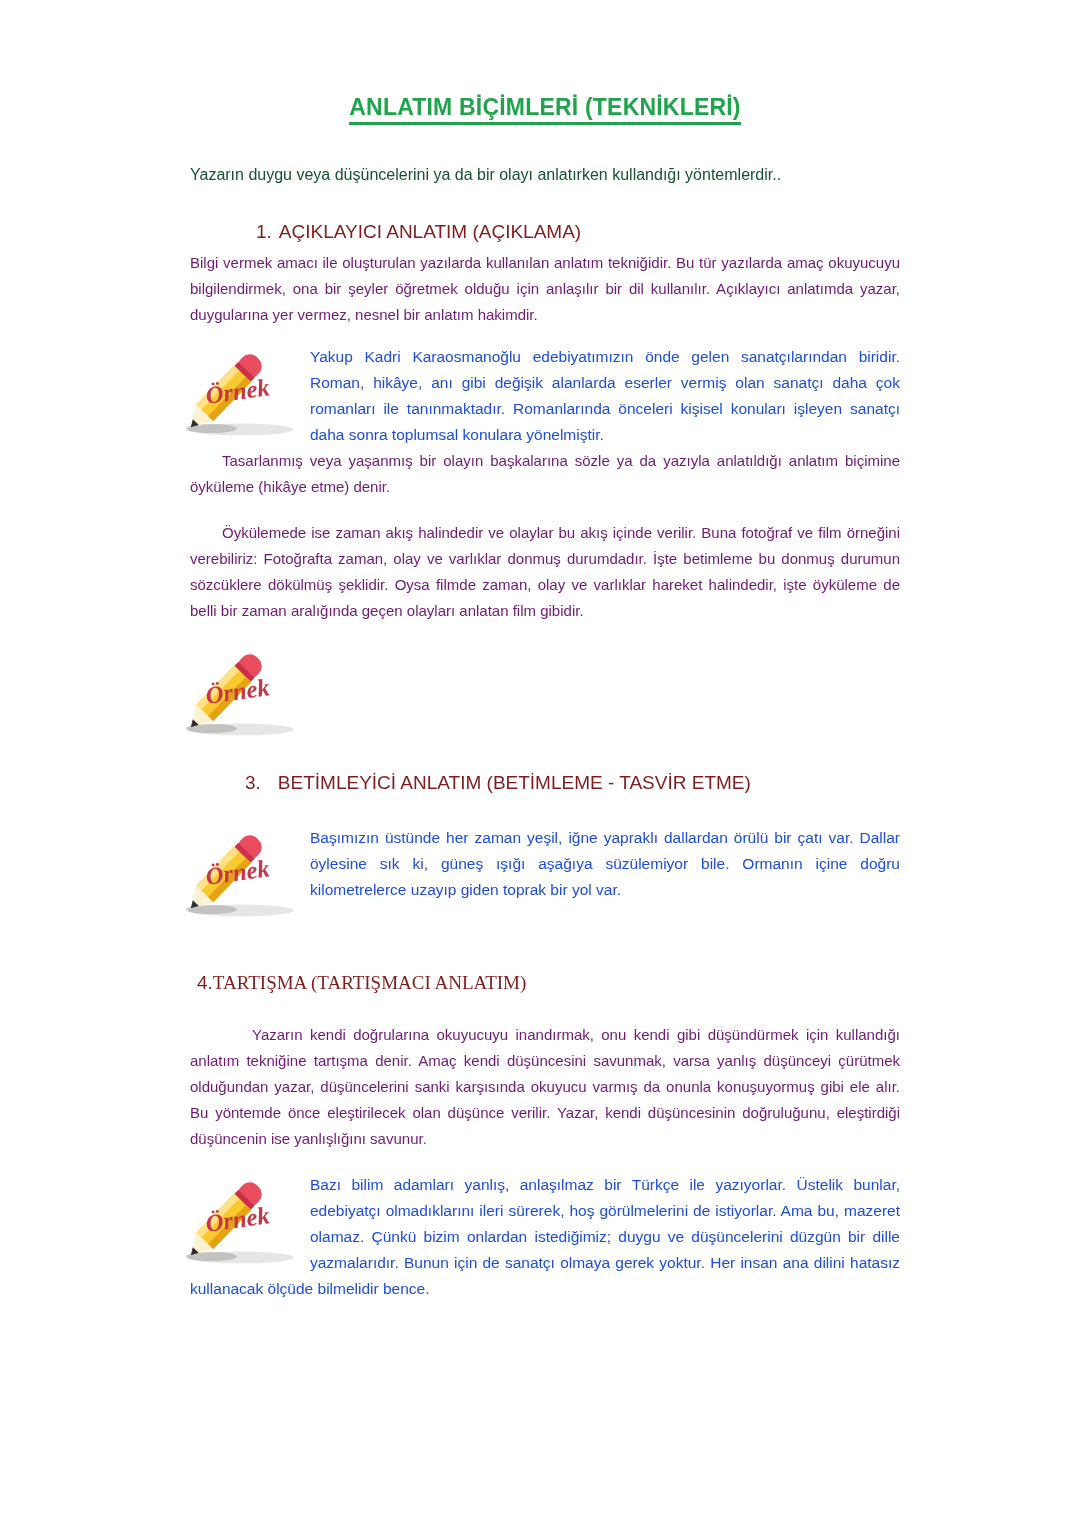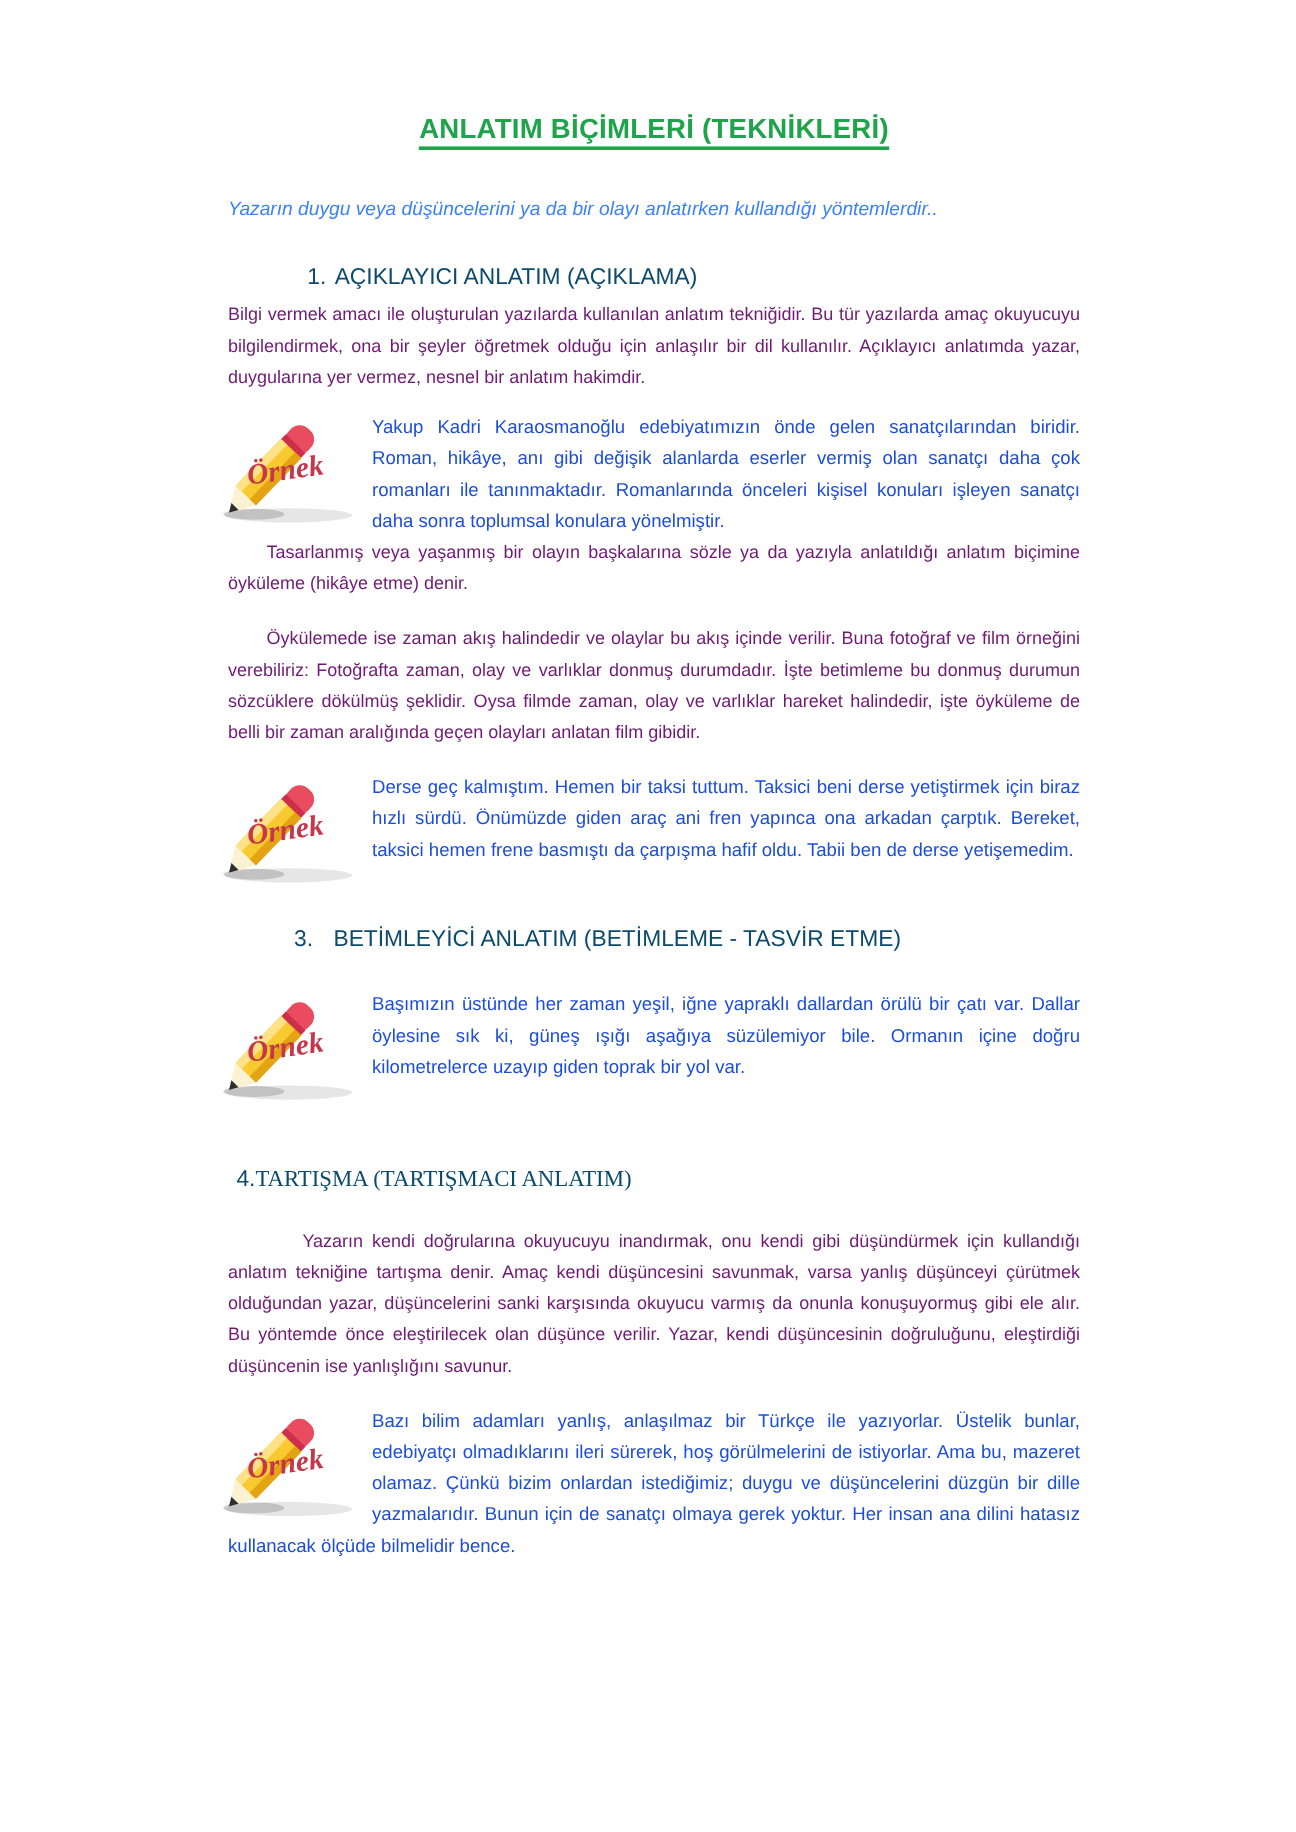--- a/index.html
+++ b/index.html
@@ -18,23 +18,23 @@
   .doc-title { text-align:center; margin-bottom:38px; font-size:23px; line-height:30px; }
   .doc-title .title-text {
     display:inline-block;
     color:#1fa34b;
     font-weight:bold;
     letter-spacing:0.2px;
     border-bottom:3px solid #1fa34b;
     padding-bottom:0px;
   }
   
-  .intro { font-size:16px; line-height:24px; margin-bottom:32px; color:#3b82f6;font-style:italic; }
+  .intro { font-size:16px; line-height:24px; margin-bottom:32px; color:#14532d; }
   
-  .sec-heading { color:#0c4a6e; font-size:19px; font-weight:400; line-height:25px; }
+  .sec-heading { color:#7f1d1d; font-size:19px; font-weight:400; line-height:25px; }
   .sh1 { padding-left:66px; margin:0 0 6px 0; }
   .sh2 { padding-left:67px; margin:24px 0 34px 0; }
   .sh3 { padding-left:55px; margin:26px 0 28px 0; }
   .sh4 { padding-left:7px;  margin:45px 0 27px 0; }
   .gap-s { margin-left:7px; }
   .gap-m { margin-left:13px; }
   .gap-l { margin-left:17px; }
   .gap-0 { margin-left:0;font-family:Liberation Serif, serif; }
   
   .body-par { font-size:15px; line-height:26px; text-align:justify; color:#701a75; }
@@ -113,21 +113,20 @@
             <rect x="80" y="38.5" width="8" height="25" fill="#cd2f4b"></rect>
             <rect x="22" y="38" width="60" height="26" fill="#f9c930"></rect>
             <rect x="22" y="38" width="60" height="8" fill="#ffe187"></rect>
             <rect x="22" y="56" width="60" height="8" fill="#e4a312"></rect>
             <polygon points="22,38 0,51 22,64" fill="#fbf1d3"></polygon>
             <polygon points="8,46.4 0,51 8,55.6" fill="#2e2e2e"></polygon>
           </g>
           <text x="33" y="63" transform="rotate(-8 33 63)" class="ornek-word">Örnek</text>
         </svg>
       </div>
-      <p class="ex-text">Derse geç kalmıştım. Hemen bir taksi tuttum. Taksici beni derse yetiştirmek için biraz hızlı sürdü. Önümüzde giden araç ani fren yapınca ona arkadan çarptık. Bereket, taksici hemen frene basmıştı da çarpışma hafif oldu. Tabii ben de derse yetişemedim.</p>
     </div>
   </section>
 
   <section>
     <h2 class="sec-heading sh3"><span>3.</span><span class="gap-l">BETİMLEYİCİ ANLATIM (BETİMLEME - TASVİR ETME)</span></h2>
     <div class="example ex3">
       <div class="ex-icon">
         <svg class="pencil-svg" viewBox="0 0 132 104">
           <ellipse cx="70" cy="91" rx="58" ry="6.5" fill="#c8c8c8" opacity="0.45"></ellipse>
           <ellipse cx="38" cy="90" rx="28" ry="5" fill="#9e9e9e" opacity="0.5"></ellipse>

